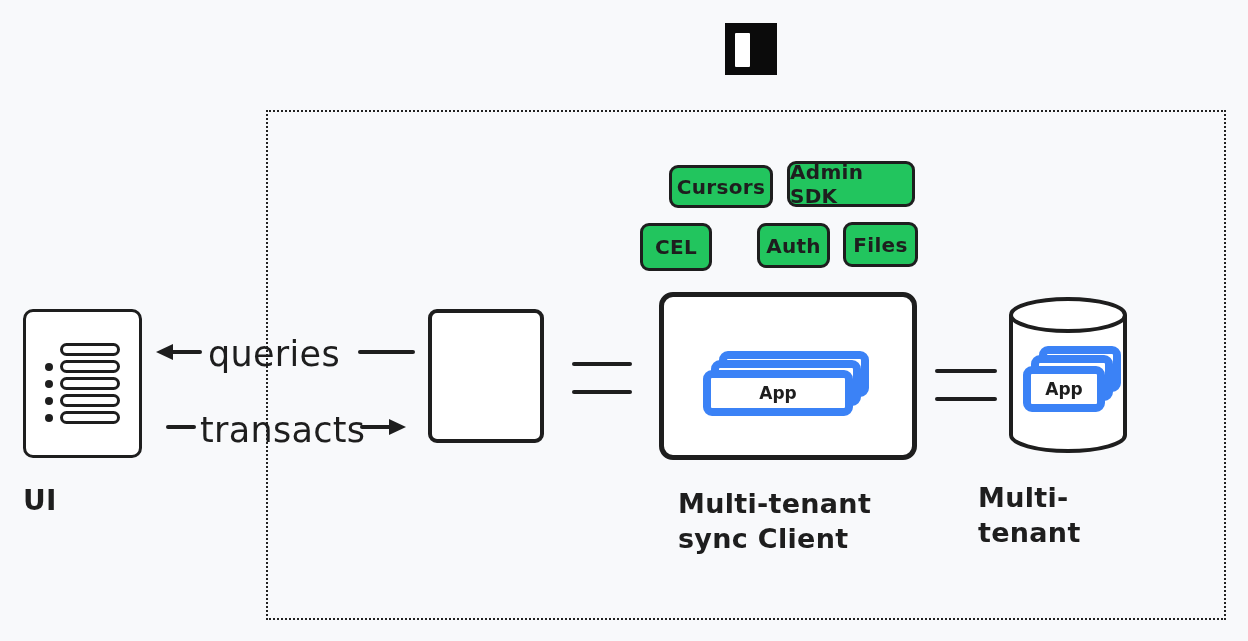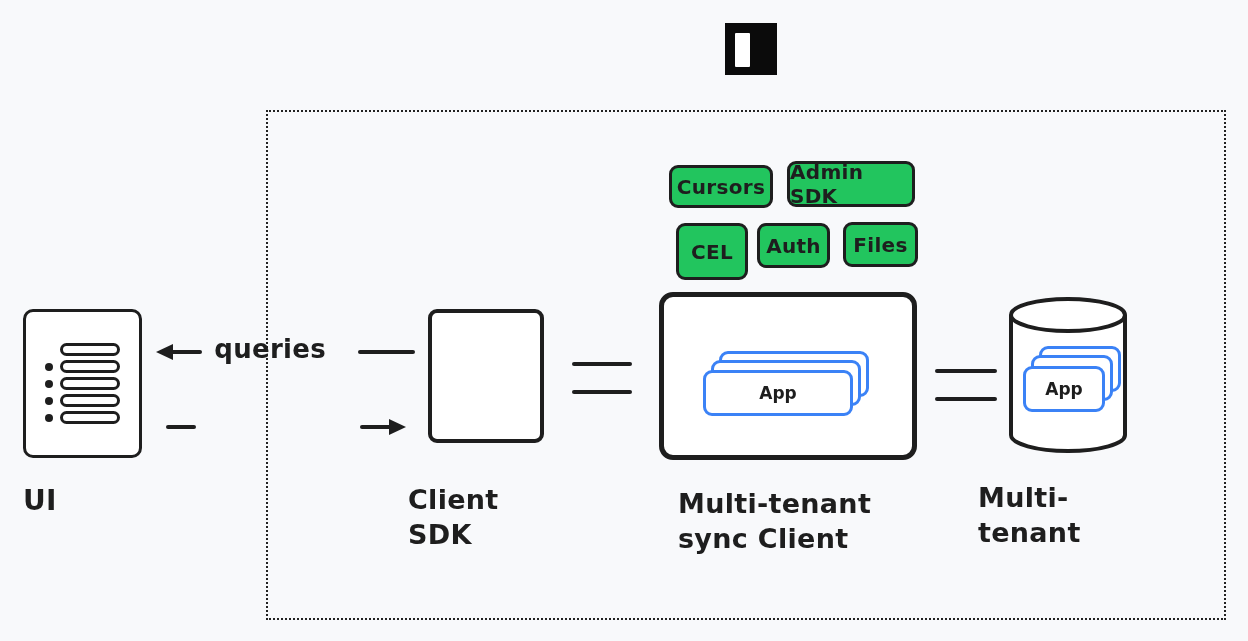--- a/index.html
+++ b/index.html
@@ -29,47 +29,47 @@
   .ui-row{display:flex;align-items:center;gap:7px;height:13px;}
   .ui-dot{width:8px;height:8px;border-radius:50%;background:#1e1e1e;flex:0 0 auto;}
   .ui-dot.hidden{visibility:hidden;}
   .ui-bar{width:60px;height:13px;border:3px solid #1e1e1e;border-radius:8px;background:#fff;box-sizing:border-box;}
 
   .sdk-box{left:428px;top:309px;width:116px;height:134px;border-radius:9px;border-width:4px;}
 
   .server-box{left:659px;top:292px;width:258px;height:168px;border-radius:14px;border-width:5px;}
 
   
-  .card{position:absolute;background:#fff;border:3px solid #3b82f6;border-radius:9px;box-sizing:border-box;
+  .card{position:absolute;background:#fff;border:8px solid #3b82f6;border-radius:9px;box-sizing:border-box;
     display:flex;align-items:center;justify-content:center;font-size:17px;font-weight:700;}
   .server-stack{left:703px;top:351px;width:166px;height:65px;}
   .server-stack .card{width:150px;height:46px;}
   .db-stack{left:1023px;top:346px;width:98px;height:66px;}
   .db-stack .card{width:82px;height:46px;}
   .c-back{right:0;top:0;}
   .c-mid{right:8px;top:9px;}
   .c-front{left:0;bottom:0;}
 
   
   .badge{background:#22c55e;border:3px solid #1e1e1e;border-radius:9px;box-sizing:border-box;
     display:flex;align-items:center;justify-content:center;font-size:20px;font-weight:700;letter-spacing:.3px;}
   .b-cursors{left:669px;top:165px;width:104px;height:43px;}
   .b-admin{left:787px;top:161px;width:128px;height:46px;}
-  .b-cel{left:676px;top:223px;width:72px;height:57px;}
+  .b-cel{left:640px;top:223px;width:72px;height:48px;}
   .b-auth{left:757px;top:223px;width:73px;height:45px;}
   .b-files{left:843px;top:222px;width:75px;height:45px;}
 
   
   .node-label{font-weight:700;text-align:left;font-size:27px;letter-spacing:.3px;line-height:35px;}
   .l-ui{left:23px;top:483px;width:119px;font-size:28px;}
   .l-sdk{left:408px;top:482px;width:160px;}
   .l-server{left:678px;top:486px;width:220px;}
   .l-db{left:978px;top:480px;width:180px;}
 
-  .edge-label{font-weight:700;font-size:26px;letter-spacing:.3px;text-align:right;}
+  .edge-label{font-weight:400;font-size:35px;letter-spacing:.3px;text-align:center;}
   .l-queries{left:208px;top:334px;width:118px;}
   .l-transacts{left:200px;top:410px;width:152px;}
 
   
   .hline{background:#1e1e1e;height:4px;border-radius:2px;}
   .q-line{left:358px;top:350px;width:57px;}
   .t-line{left:166px;top:425px;width:30px;}
   .eq1a{left:572px;top:362px;width:60px;}
   .eq1b{left:572px;top:390px;width:60px;}
   .eq2a{left:935px;top:369px;width:62px;}
@@ -113,27 +113,27 @@
   <div class="abs node-label l-ui">UI</div>
 
   <svg class="abs" style="left:154px;top:339px;" width="50" height="26">
     <line x1="46" y1="13" x2="14" y2="13" stroke="#1e1e1e" stroke-width="4" stroke-linecap="round"></line>
     <polygon points="2,13 19,5 19,21" fill="#1e1e1e"></polygon>
   </svg>
   <div class="abs edge-label l-queries">queries</div>
   <div class="abs hline q-line"></div>
 
   <div class="abs hline t-line"></div>
+  <div class="abs edge-label l-transacts">transacts</div>
   <svg class="abs" style="left:358px;top:414px;" width="50" height="26">
     <line x1="4" y1="13" x2="36" y2="13" stroke="#1e1e1e" stroke-width="4" stroke-linecap="round"></line>
     <polygon points="48,13 31,5 31,21" fill="#1e1e1e"></polygon>
   </svg>
 
   <div class="abs node-box sdk-box"></div>
-  <div class="abs node-label l-sdk">Client SDK</div>
 
   <div class="abs hline eq1a"></div>
   <div class="abs hline eq1b"></div>
 
   <div class="abs badge b-cursors">Cursors</div>
   <div class="abs badge b-admin">Admin SDK</div>
   <div class="abs badge b-cel">CEL</div>
   <div class="abs badge b-files">Files</div>
   <div class="abs badge b-auth">Auth</div>
 

